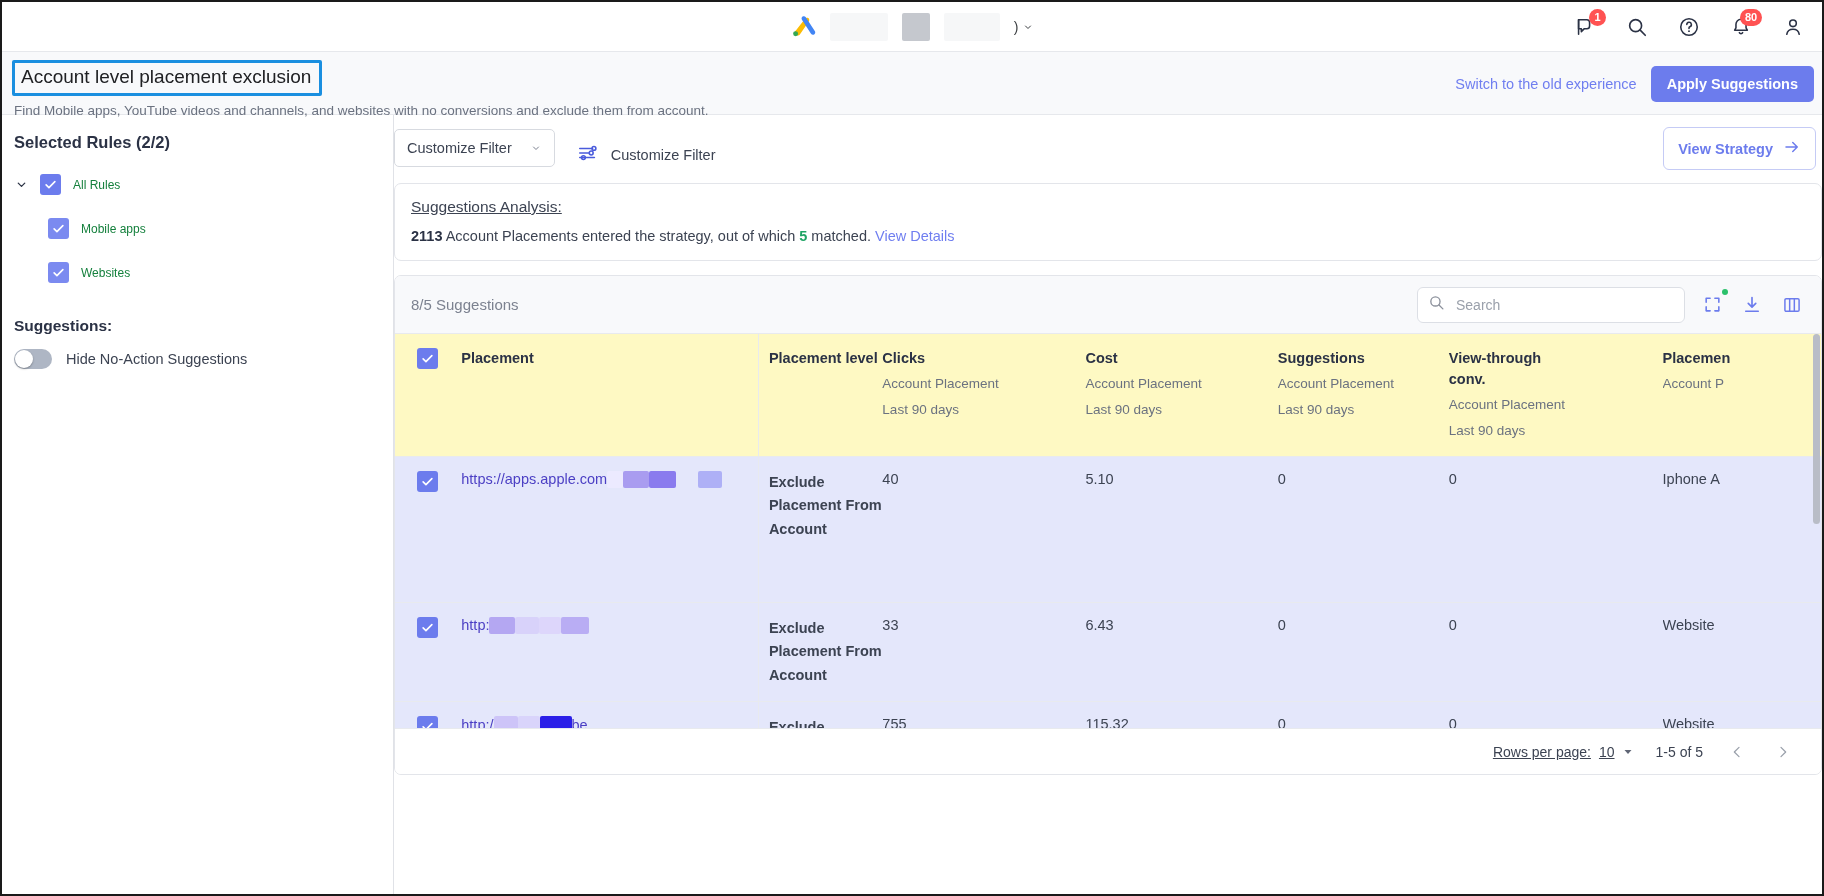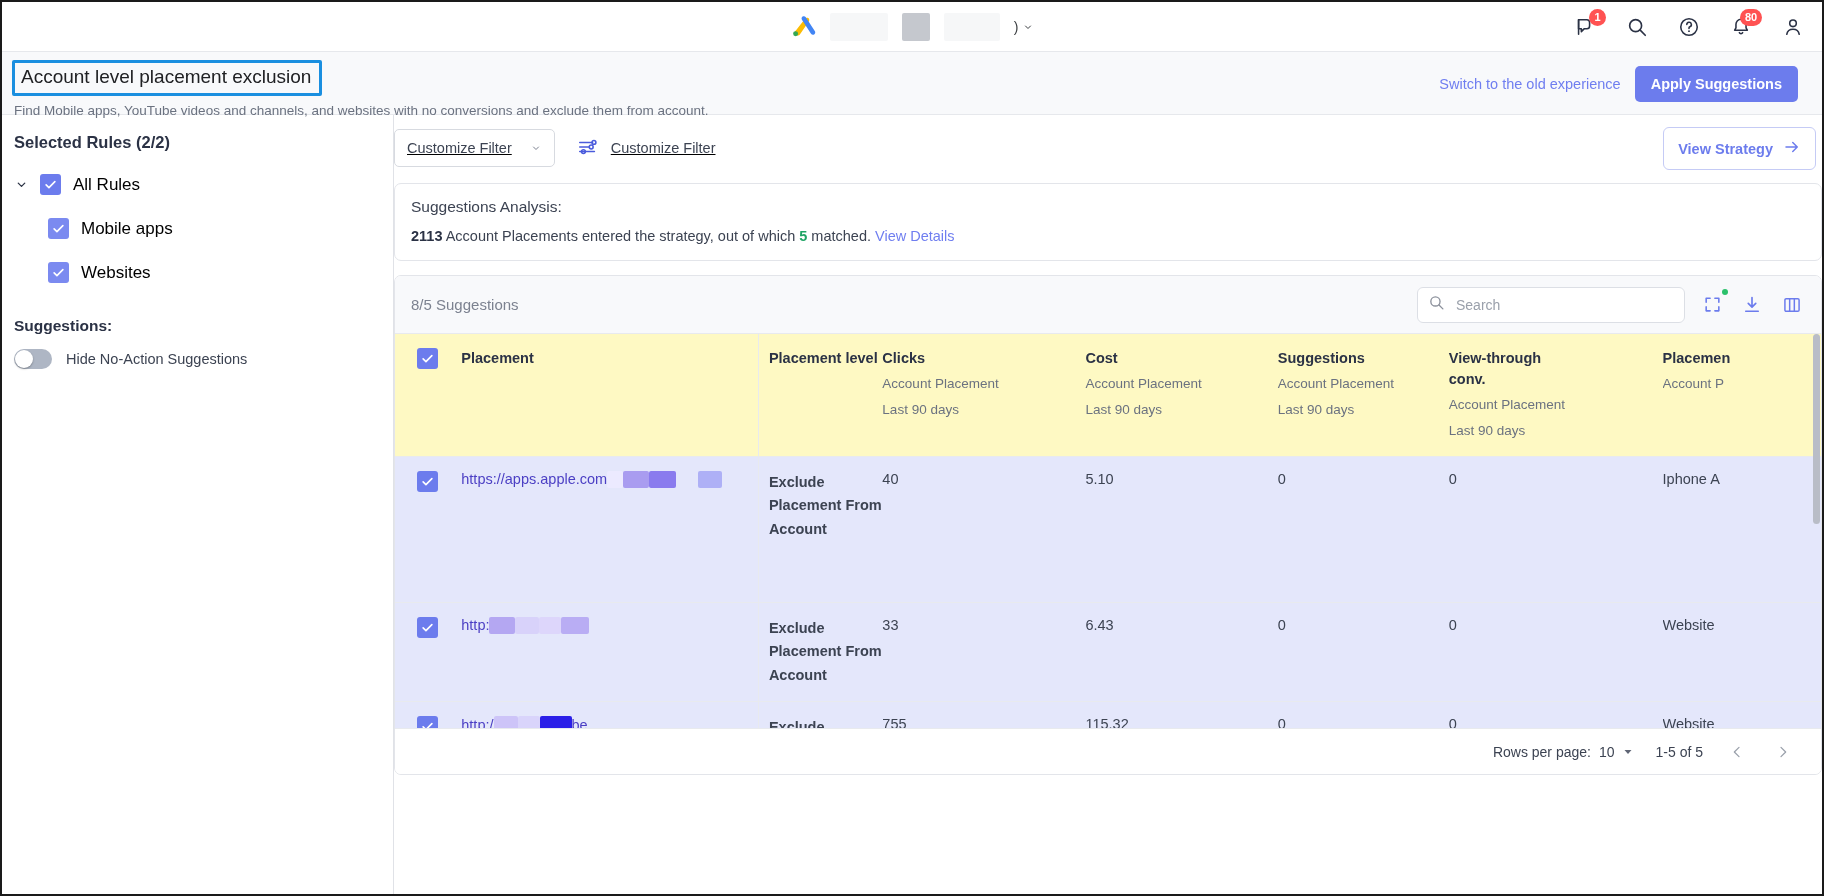--- a/index.html
+++ b/index.html
@@ -99,21 +99,21 @@
     white-space: nowrap;
   }
   .page-sub {
     font-size: 13.5px;
     color: #6b7280;
     margin-top: 7px;
     margin-left: 2px;
   }
   .head-actions {
     position: absolute;
-    right: 24px; top: 14px;
+    right: 8px; top: 14px;
     display: flex; align-items: center; gap: 14px;
   }
   .link-btn {
     color: #6f7ef0;
     font-size: 14.5px;
     cursor: pointer;
     white-space: nowrap;
   }
   .primary-btn {
     background: #6c7ced;
@@ -163,22 +163,22 @@
     width: 21px; height: 21px;
     border-radius: 3px;
     background: #6c7ced;
     display: flex; align-items: center; justify-content: center;
     cursor: pointer;
     flex: 0 0 21px;
   }
   .cbox svg { display: block; }
   .cbox.light { background: #7b8af0; }
   .rule-label {
-    font-size: 17px;
-    color: #000000;
+    font-size: 12px;
+    color: #15803d;
   }
   .sb-sub {
     font-size: 15.5px;
     font-weight: bold;
     color: #2b3245;
     margin: 34px 0 14px 0;
   }
   .toggle-row { display: flex; align-items: center; gap: 14px; }
   .toggle {
     width: 38px; height: 20px;
@@ -200,26 +200,25 @@
 
   
   .main {
     flex: 1 1 auto;
     padding: 14px 0 0 0;
     position: relative;
     overflow: hidden;
   }
   .filter-row {
     display: flex;
-    align-items: center;
+    align-items: flex-end;
     gap: 22px;
     padding: 0 8px 0 0;
     margin: 0 0 16px 0;
     position: relative;
-    text-decoration: underline;
   }
   .select-box {
     margin-left: 0;
     min-width: 148px;
     border: 1px solid #d7dae0;
     border-radius: 5px;
     padding: 10px 12px;
     display: flex; align-items: center; justify-content: space-between;
     gap: 18px;
     font-size: 14.5px;
@@ -252,20 +251,21 @@
     border: 1px solid #e3e5ea;
     border-radius: 7px;
     margin: 0 0 14px 0;
     background: #fff;
     padding: 14px 18px 16px 16px;
   }
   .analysis-title {
     font-size: 15.5px;
     color: #3c4352;
     margin-bottom: 12px;
+    text-decoration: underline;
   }
   .analysis-line {
     font-size: 14.5px;
     color: #3c4352;
   }
   .analysis-line b { color: #2b3245; }
   .green { color: #20a465; font-weight: bold; }
   .inline-link { color: #6f7ef0; cursor: pointer; }
 
   .table-card {
@@ -378,21 +378,21 @@
     display: flex;
     align-items: center;
     justify-content: flex-end;
     gap: 22px;
     padding-right: 26px;
     border-top: 1px solid #e8eaee;
     background: #fff;
     font-size: 14px;
     color: #3c4352;
   }
-  .rpp { display: flex; align-items: center; gap: 8px; }
+  .rpp { display: flex; align-items: center; gap: 8px; text-decoration: underline; }
   .rpp-sel { display: flex; align-items: center; gap: 7px; cursor: pointer; }
   .pg-arrow { width: 24px; height: 24px; display: flex; align-items: center; justify-content: center; cursor: pointer; color: #9aa0ab; }
 
   .vscroll {
     position: absolute;
     right: 1px; top: 0;
     width: 7px;
     background: transparent;
   }
   .vscroll .thumb {

